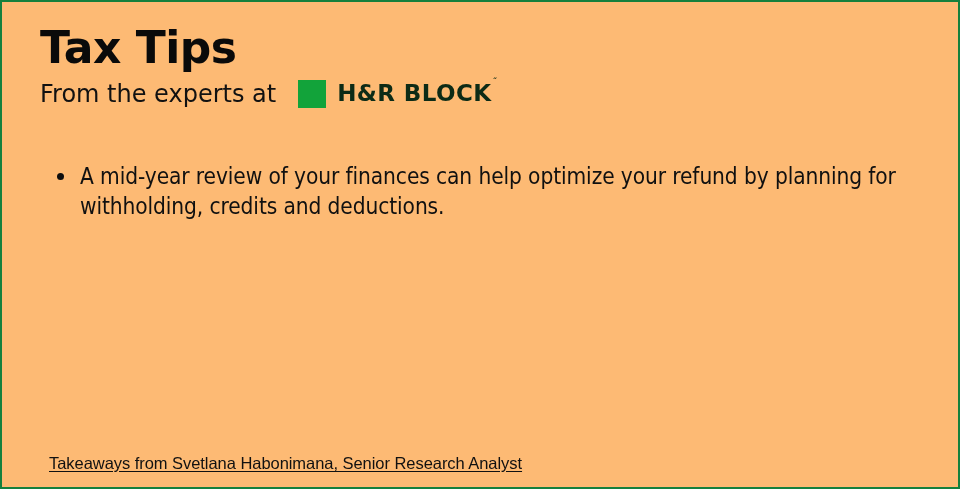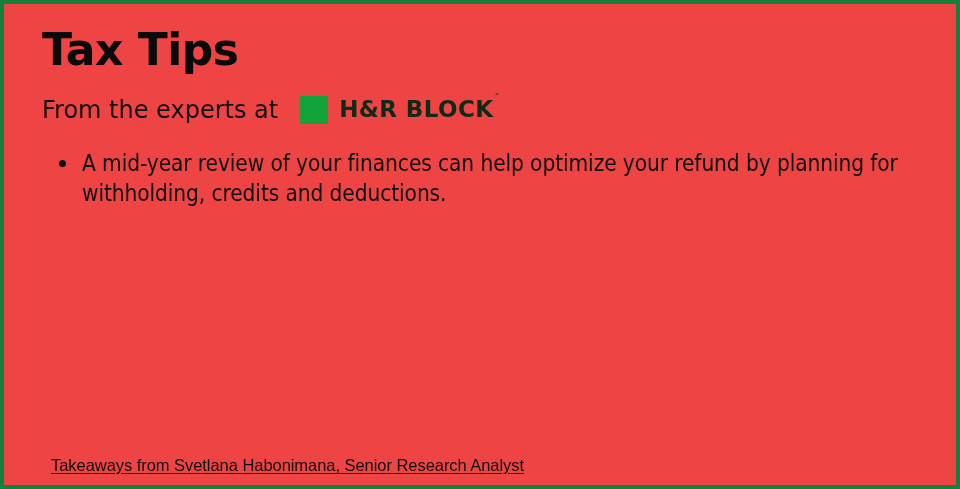--- a/index.html
+++ b/index.html
@@ -8,23 +8,23 @@
     background: #ffffff;
   }
   body {
     font-family: "Liberation Sans", sans-serif;
   }
 
   #slide {
     position: relative;
     width: 960px;
     height: 489px;
-    background: #ef4444;
+    background: #fdba74;
     box-sizing: border-box;
-    border: 4px solid #15803d;
+    border: 2px solid #15803d;
     overflow: hidden;
   }
 
   
   .header {
     position: absolute;
     left: 38px;
     top: 22px;
     width: 880px;
   }
@@ -36,21 +36,21 @@
     letter-spacing: -0.5px;
     color: #0a0a0a;
     line-height: 1.08;
     margin: 0;
     white-space: nowrap;
   }
 
   .subtitle-row {
     display: flex;
     align-items: center;
-    margin-top: 20px;
+    margin-top: 6px;
     height: 32px;
   }
 
   .subtitle-text {
     font-family: "DejaVu Sans", sans-serif;
     font-size: 24px;
     font-weight: 400;
     color: #111111;
     line-height: 1;
     white-space: nowrap;
@@ -91,21 +91,21 @@
     top: -7px;
     left: 1px;
     color: #0d2b16;
     letter-spacing: 0;
   }
 
   
   .bullets {
     position: absolute;
     left: 52px;
-    top: 145px;
+    top: 160px;
     width: 870px;
     list-style: none;
     margin: 0;
     padding: 0;
   }
 
   .bullet-item {
     position: relative;
     padding-left: 26px;
     margin-bottom: 36px;

